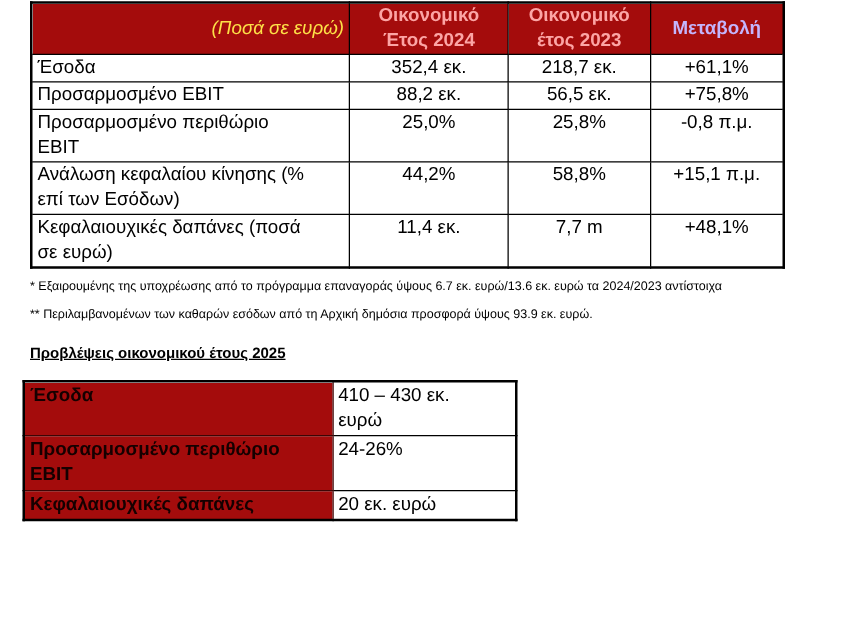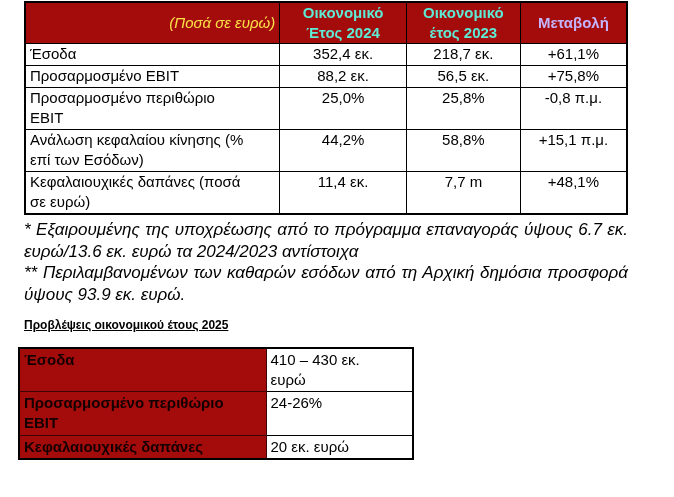--- a/index.html
+++ b/index.html
@@ -47,33 +47,32 @@
     vertical-align: middle;
     text-align: center;
     font-weight: bold;
   }
   table.t1 tr.head td.corner {
     text-align: right;
     font-weight: normal;
     font-style: italic;
     color: #fde047;
   }
-  table.t1 tr.head td.light { color: #5eead4; }
+  table.t1 tr.head td.light { color: #fca5a5; }
   table.t1 tr.head td.dark  { color: #c4b5fd; }
 
   table.t1 td.val { text-align: center; }
   table.t1 td.lbl { text-align: left; }
   table.t1 tr.body td { padding-top: 0px; padding-bottom: 1px; }
 
   
   .footnotes {
     width: 604px;
     margin-top: 4px;
-    font-style: italic;
-    font-size: 17px;
+    font-size: 10px;
     line-height: 21.5px;
   }
   .footnotes p {
     margin: 0;
     text-align: justify;
   }
 
   
   .forecast-heading {
     margin: 13px 0 15px 0;

